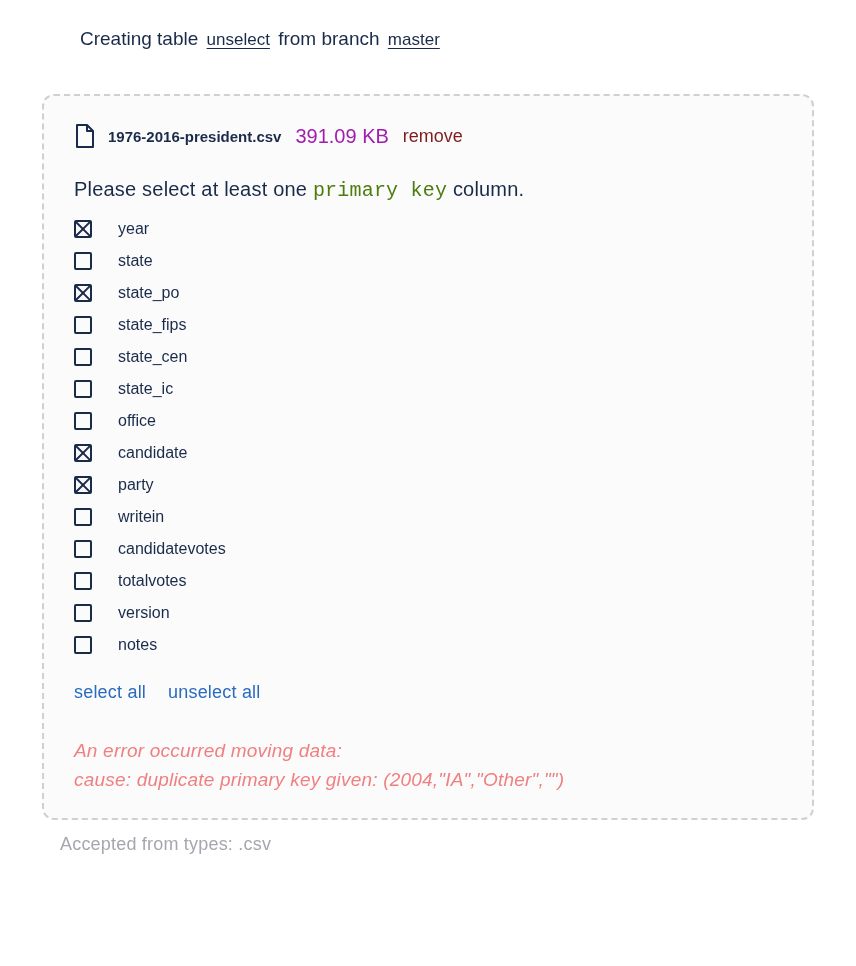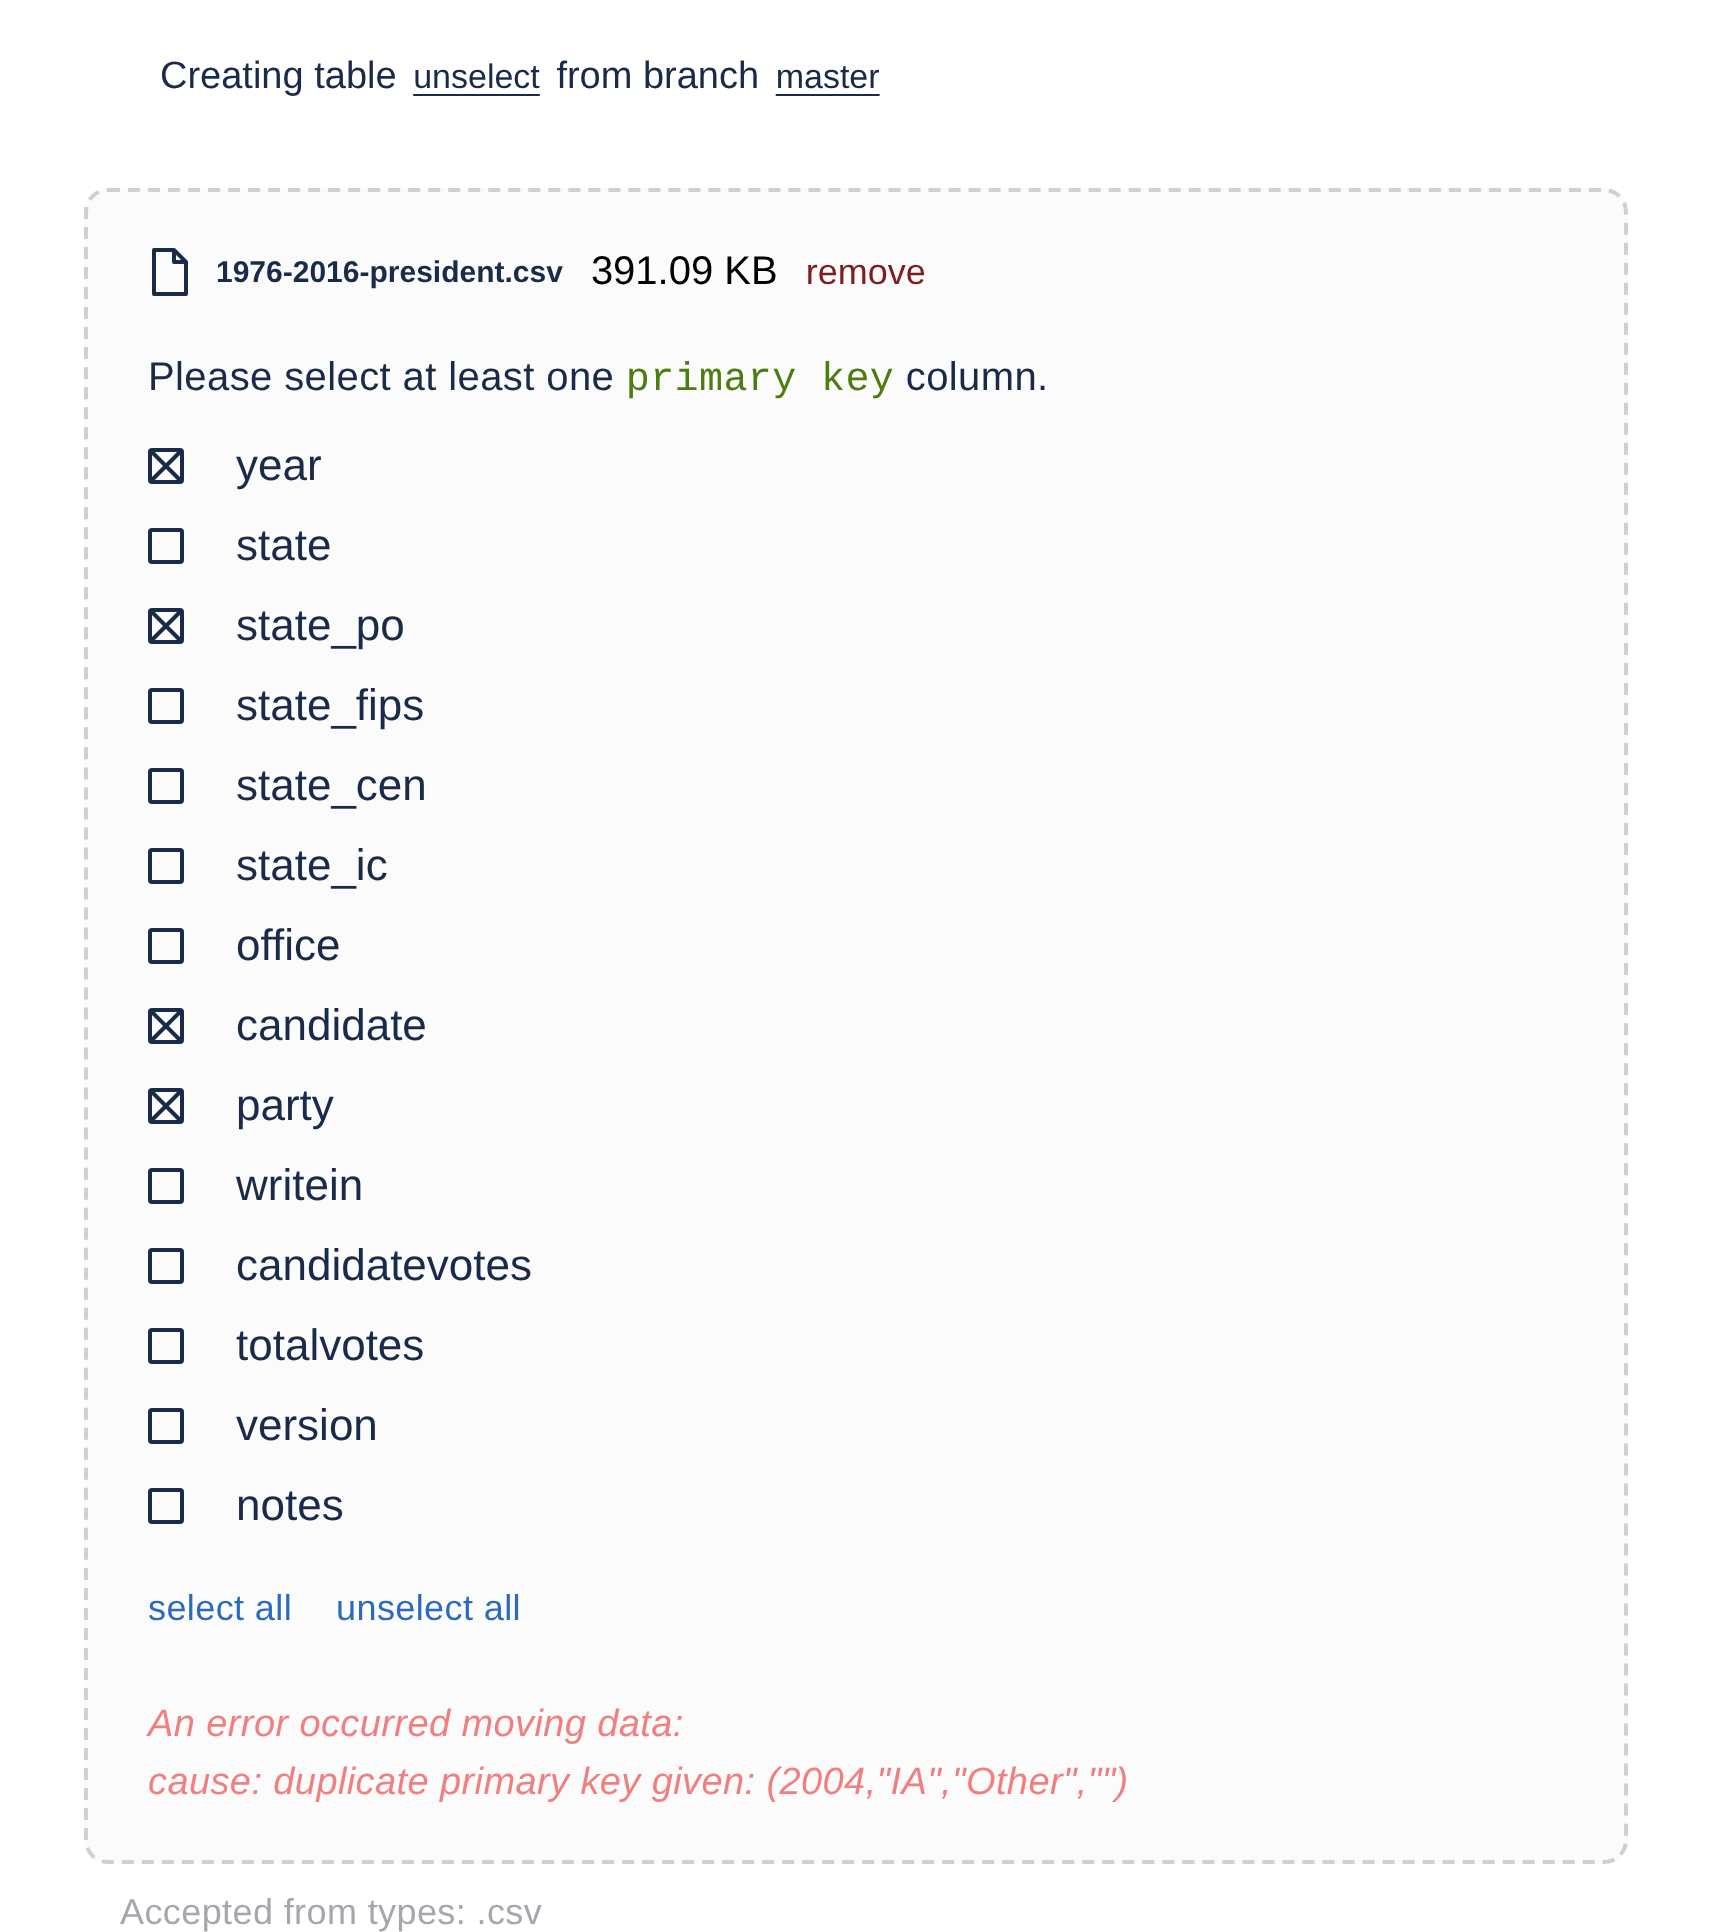--- a/index.html
+++ b/index.html
@@ -44,21 +44,21 @@
       height: 24px;
       flex-shrink: 0;
     }
     .file-name {
       font-size: 15px;
       font-weight: 700;
       color: #1a2b4a;
     }
     .file-size {
       font-size: 20px;
-      color: #000000;
+      color: #a21caf;
     }
     .remove-link {
       font-size: 18px;
       color: #7f1d1d;
       text-underline-offset: 3px;
       cursor: pointer;
     }
     .instruction {
       font-size: 20px;
       color: #1a2b4a;
@@ -99,21 +99,21 @@
       top: -3px;
       left: 6px;
     }
     .checkbox.checked::before {
       transform: rotate(45deg);
     }
     .checkbox.checked::after {
       transform: rotate(-45deg);
     }
     .col-label {
-      font-size: 22px;
+      font-size: 16px;
       color: #1a2b4a;
     }
     .select-actions {
       display: flex;
       gap: 22px;
       margin-bottom: 34px;
     }
     .select-actions .action {
       font-size: 18px;
       color: #2a6bbf;

